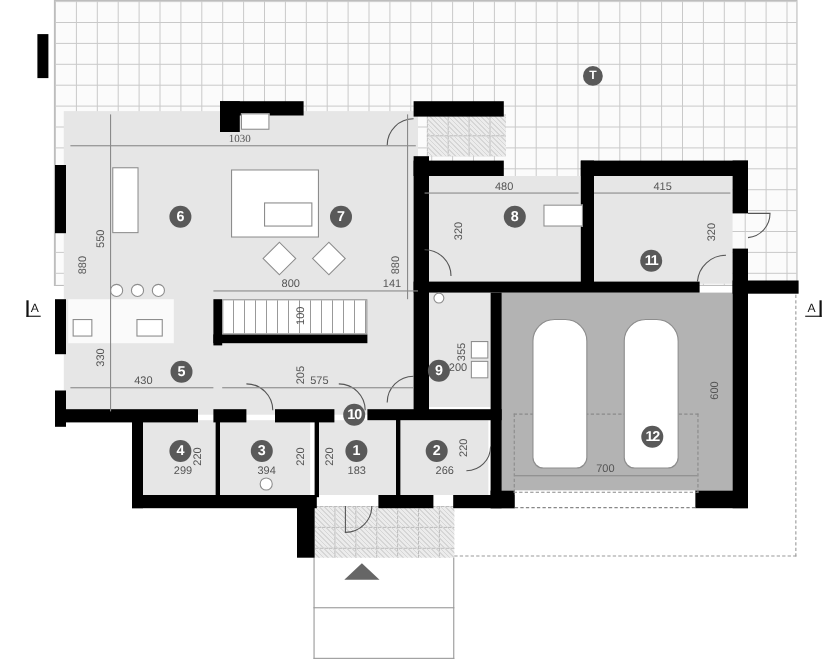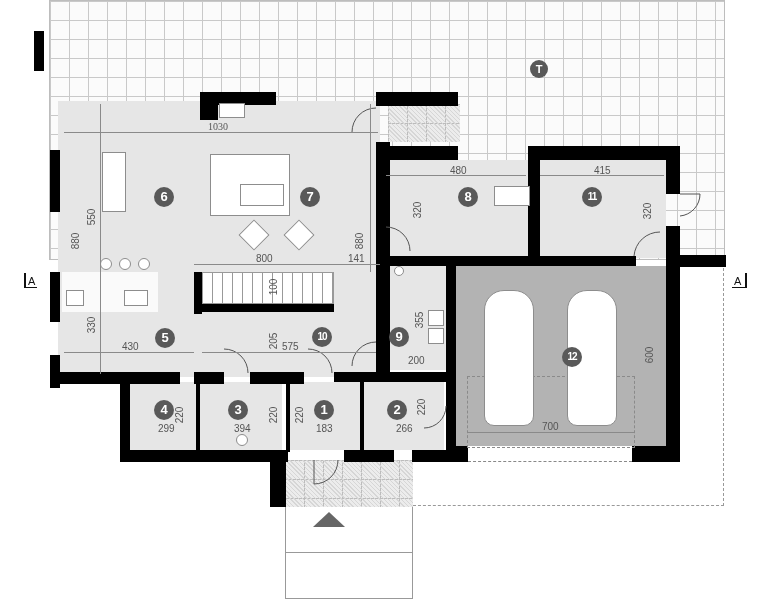--- a/index.html
+++ b/index.html
@@ -10,21 +10,21 @@
     background-size:19px 19px;border:1px solid #bdbdbd;}
   .hatch{position:absolute;background-color:#ececec;
     background-image:repeating-linear-gradient(45deg,#d6d6d6 0 1px,transparent 1px 3px),
       linear-gradient(#bcbcbc 1px,transparent 1px),linear-gradient(90deg,#bcbcbc 1px,transparent 1px);
     background-size:auto,19px 19px,19px 19px;}
   .floor{position:absolute;background:#e6e6e6;}
   .garage{position:absolute;background:#b3b3b3;}
   .wall{position:absolute;background:#000;}
   .badge{position:absolute;width:20px;height:20px;border-radius:50%;background:#595959;color:#fff;
     font-weight:bold;font-size:13px;line-height:20px;text-align:center;}
-  .badge.sm{font-size:10px;letter-spacing:-1px;}
+  .badge.sm{font-size:13px;letter-spacing:-1px;margin-top:40px;}
   .dim{position:absolute;font-size:10px;color:#555;white-space:nowrap;line-height:10px;}
   .dim.v{transform:rotate(-90deg);transform-origin:center;}
   .dline{position:absolute;background:#8a8a8a;}
   .dash{position:absolute;border:1px dashed #8a8a8a;box-sizing:border-box;}
   .furn{position:absolute;background:#fff;border:1px solid #8d8d8d;box-sizing:border-box;}
   .section{position:absolute;font-size:11px;color:#111;border-bottom:1px solid #111;padding:0 2px 0 4px;line-height:12px;}
   .section .bar{position:absolute;top:-2px;width:2px;height:15px;background:#111;}
   svg{position:absolute;overflow:visible;}
 </style>
 </head>
@@ -161,21 +161,21 @@
 <div class="dim v" style="left:266px;top:282px;">100</div>
 <div class="dim v" style="left:84px;top:320px;">330</div>
 <div class="dim" style="left:122px;top:342px;">430</div>
 <div class="dim v" style="left:266px;top:336px;">205</div>
 <div class="dim" style="left:282px;top:342px;">575</div>
 <div class="dim" style="left:450px;top:166px;">480</div>
 <div class="dim v" style="left:410px;top:205px;">320</div>
 <div class="dim" style="left:594px;top:166px;">415</div>
 <div class="dim v" style="left:640px;top:206px;">320</div>
 <div class="dim v" style="left:412px;top:315px;">355</div>
-<div class="dim" style="left:408px;top:356px;">200</div>
+<div class="dim" style="left:408px;top:330px;">200</div>
 <div class="dim v" style="left:642px;top:350px;">600</div>
 <div class="dim" style="left:542px;top:422px;">700</div>
 <div class="dim v" style="left:172px;top:410px;">220</div>
 <div class="dim" style="left:158px;top:424px;">299</div>
 <div class="dim v" style="left:266px;top:410px;">220</div>
 <div class="dim" style="left:234px;top:424px;">394</div>
 <div class="dim v" style="left:292px;top:410px;">220</div>
 <div class="dim" style="left:316px;top:424px;">183</div>
 <div class="dim v" style="left:414px;top:402px;">220</div>
 <div class="dim" style="left:396px;top:424px;">266</div>
@@ -184,21 +184,21 @@
 <div class="badge" style="left:387px;top:400px;">2</div>
 <div class="badge" style="left:228px;top:400px;">3</div>
 <div class="badge" style="left:154px;top:400px;">4</div>
 <div class="badge" style="left:155px;top:328px;">5</div>
 <div class="badge" style="left:154px;top:187px;">6</div>
 <div class="badge" style="left:300px;top:187px;">7</div>
 <div class="badge" style="left:458px;top:187px;">8</div>
 <div class="badge" style="left:389px;top:327px;">9</div>
 <div class="badge sm" style="left:312px;top:327px;">10</div>
 <div class="badge sm" style="left:582px;top:187px;">11</div>
-<div class="badge sm" style="left:562px;top:347px;">12</div>
+<div class="badge sm" style="left:583px;top:347px;">12</div>
 
 <div class="section" style="left:24px;top:275px;">
   <span class="bar" style="left:0;"></span>
   <span>A</span>
 </div>
 <div class="section" style="left:732px;top:275px;padding:0 6px 0 2px;">
   <span>A</span>
   <span class="bar" style="right:0;"></span>
 </div>
 

